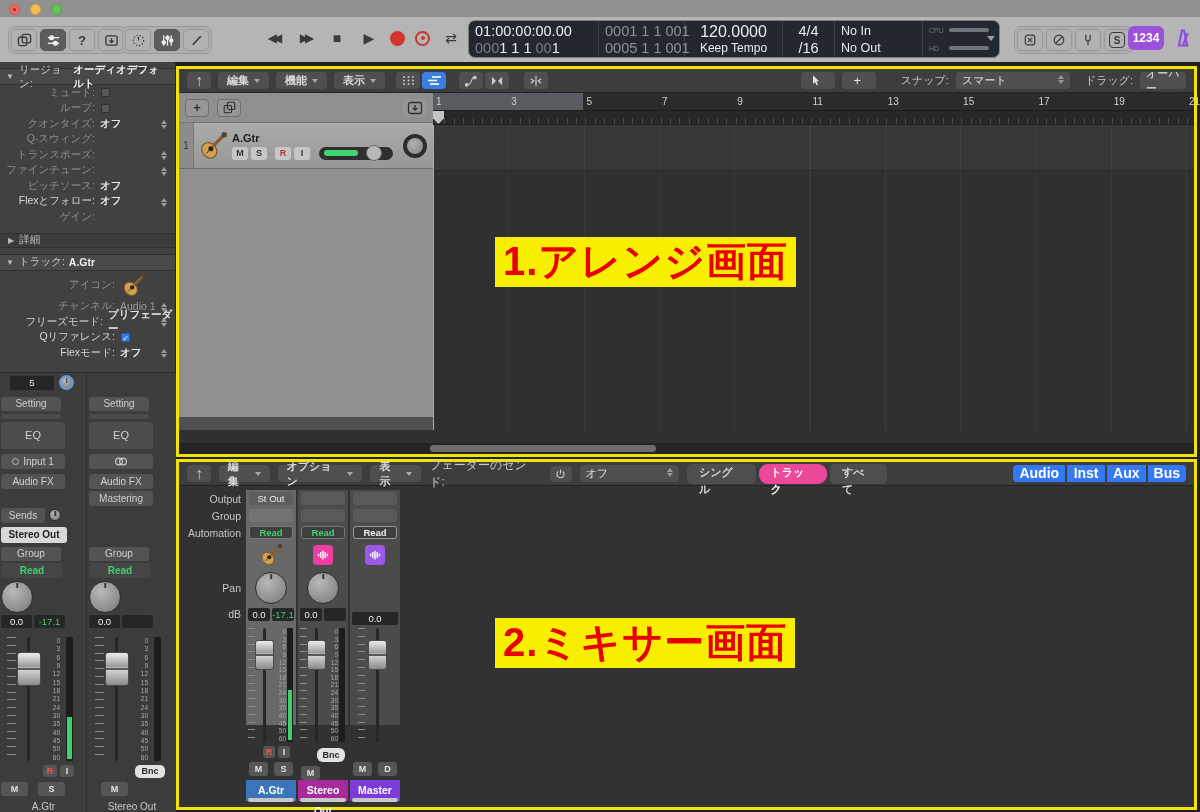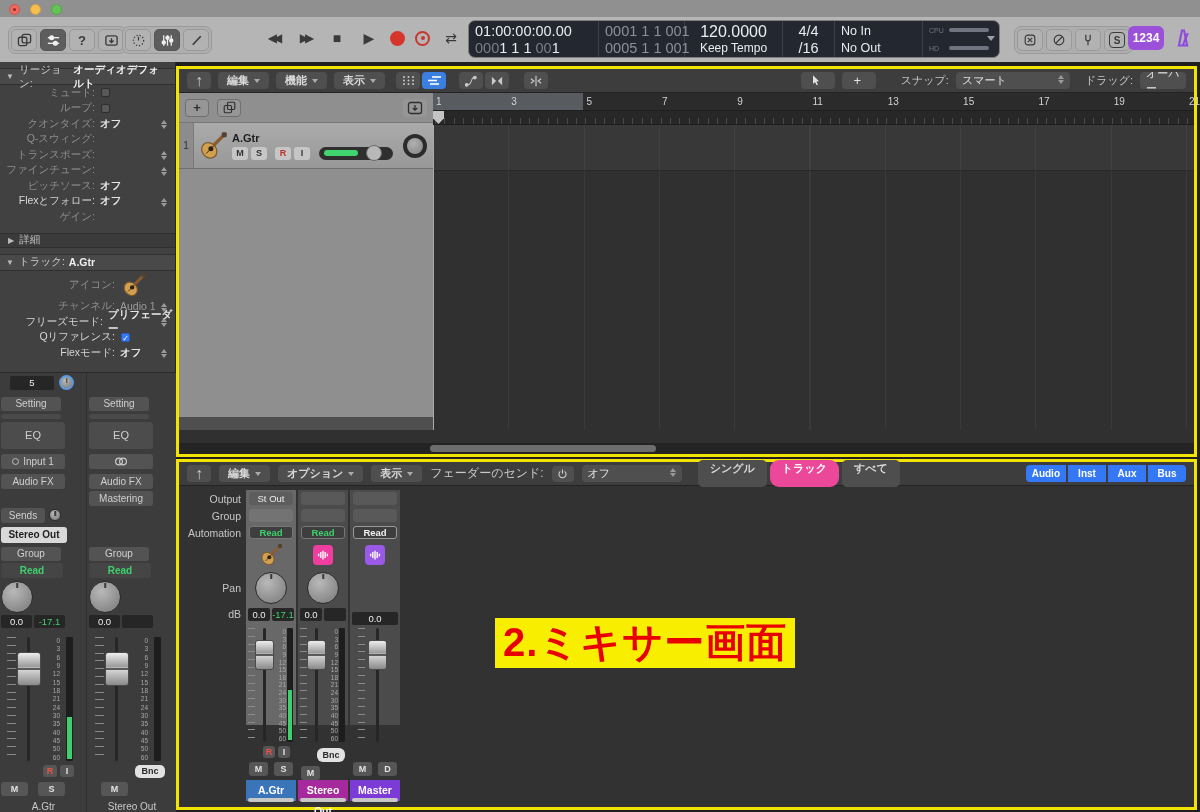--- a/index.html
+++ b/index.html
@@ -141,24 +141,24 @@
   .lane { position:absolute; left:0; right:0; top:0; height:46px; background:rgba(255,255,255,0.04); border-bottom:1px solid #282828; }
   .playline { position:absolute; left:0; top:0; bottom:0; width:1px; background:rgba(230,230,230,0.65); }
   .ascroll { position:absolute; left:0; right:0; bottom:0; height:24px; }
   .ascroll .bar { position:absolute; left:0; right:0; bottom:0; height:11px; background:#242424; }
   .ascroll .thumb { position:absolute; left:251px; width:226px; bottom:2px; height:7px; border-radius:4px; background:#6d6d6d; }
 
   
   .mixer { position:absolute; left:176px; top:459px; width:1021px; height:351px; border:3px solid #f2e400; background:#323232; }
   .mtoolbar { position:absolute; top:0; left:0; right:0; height:24px; background:#3d3d3d; border-bottom:1px solid #232323; display:flex; align-items:center; padding:0 8px; gap:8px; }
   .segwrap { display:flex; gap:3px; margin-left:auto; }
-  .segbtn { height:27px; border-radius:5px; background:#4e4e4e; color:#d6d6d6; font-size:11px; font-weight:bold; padding:0 12px; line-height:17px; }
+  .segbtn { height:20px; border-radius:5px; background:#4e4e4e; color:#d6d6d6; font-size:11px; font-weight:bold; padding:0 12px; line-height:17px; }
   .segbtn.sel { background:#ec4899; color:#fff; border-radius:9px; }
   .typewrap { display:flex; gap:2px; margin-left:118px; }
-  .typebtn { height:17px; min-width:38px; background:#3478f6; color:#fff; font-size:10px; font-weight:bold; text-align:center; line-height:17px; padding:0 6px; }
+  .typebtn { height:17px; min-width:38px; background:#3478f6; color:#fff; font-size:14px; font-weight:bold; text-align:center; line-height:17px; padding:0 6px; }
   .typebtn:first-child { border-radius:4px 0 0 4px; }
   .typebtn:last-child { border-radius:0 4px 4px 0; }
   .pwr { width:22px; height:16px; background:#4f4f4f; border-radius:4px; display:flex; align-items:center; justify-content:center; }
 
   .mixbody { position:absolute; left:0; right:0; top:24px; bottom:0; }
   .mixlabel { position:absolute; width:62px; text-align:right; color:#c6c6c6; font-size:10.5px; }
   .mstrip { position:absolute; top:4px; width:50px; height:235px; background:#4b4b4b; }
   .mstrip.sel { background:#686868; }
   .slot { position:absolute; left:3px; width:44px; height:13px; border-radius:3px; font-size:9.5px; text-align:center; line-height:13px; color:#ececec; background:rgba(255,255,255,0.08); }
   .slot.filled { background:#5d5d5d; }
@@ -725,20 +725,21 @@
         <div class="playline"></div>
       </div>
     </div>
 
     <div class="ascroll">
       <div class="bar">
           <div class="thumb"></div>
         </div>
     </div>
 
+    <div class="anno" style="left:316px;top:168px">1.アレンジ画面</div>
   </div>
 
   <div class="mixer">
     <div class="mtoolbar">
       <div class="ibtnd">↑</div>
       <div class="mbtn">
           <span>編集</span>
           <span class="dchev"></span>
         </div>
       <div class="mbtn">

